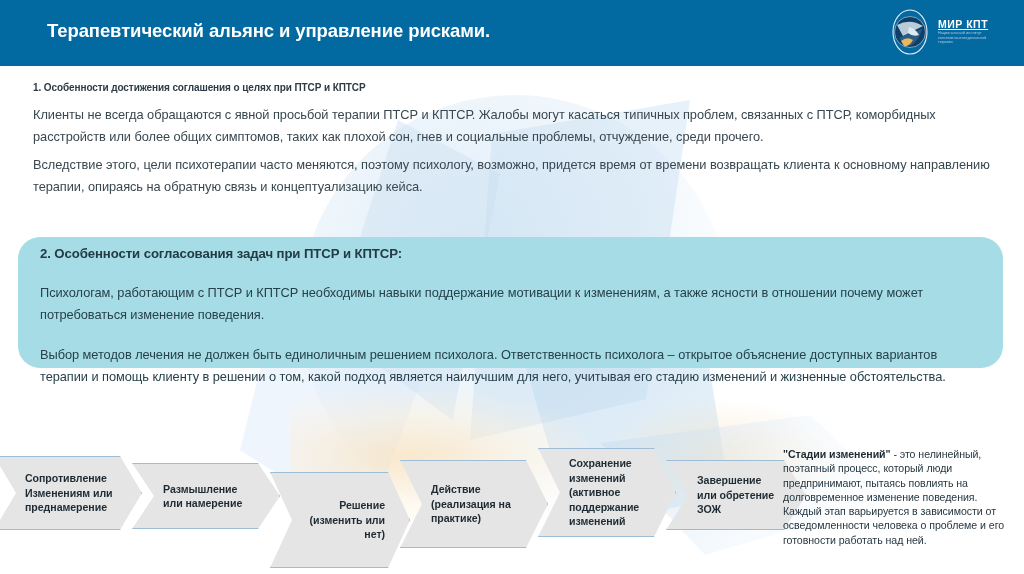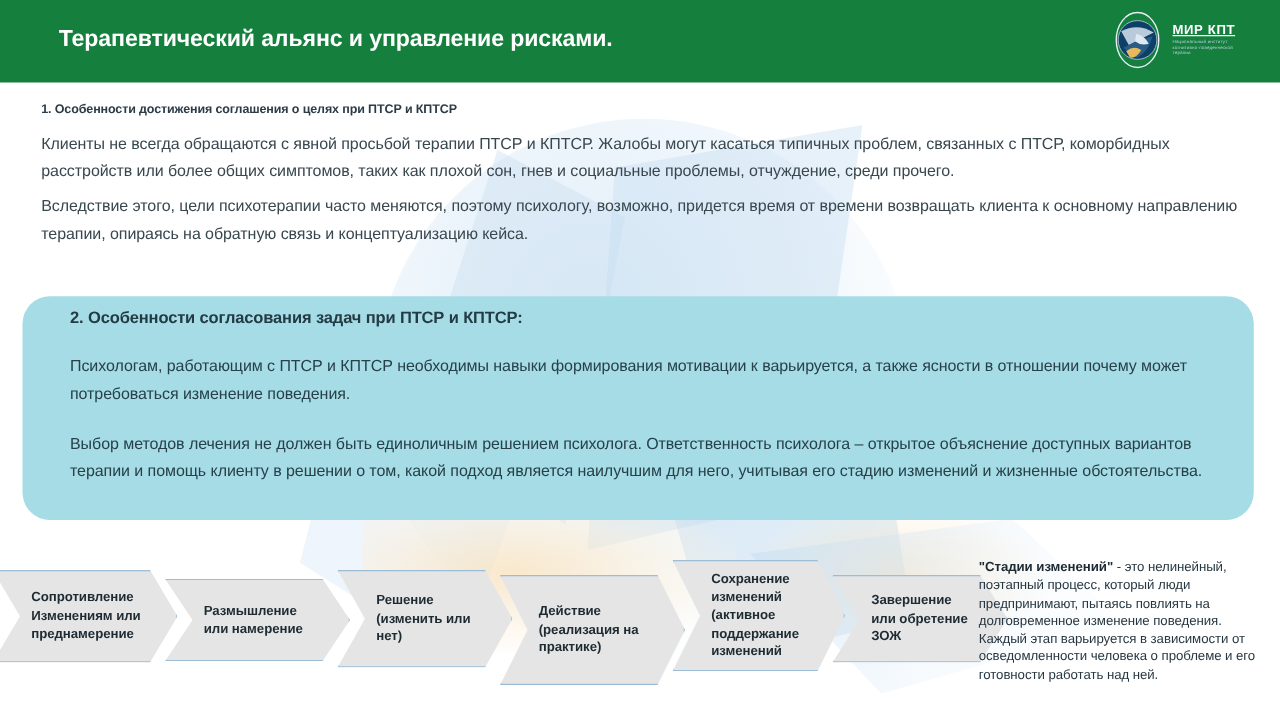--- a/index.html
+++ b/index.html
@@ -65,21 +65,21 @@
     width: 300px; height: 140px;
     background: linear-gradient(120deg, rgba(197,221,241,0.55) 0%, rgba(223,237,249,0.25) 55%, rgba(255,255,255,0) 100%);
     clip-path: polygon(0% 20%, 70% 0%, 100% 60%, 35% 100%);
   }
 
   
   .header {
     position: absolute;
     left: 0; top: 0;
     width: 1024px; height: 66px;
-    background: #15803d;
+    background: #0369a1;
     z-index: 5;
   }
   .header-title {
     position: absolute;
     left: 47px; top: 20px;
     font-size: 18.5px;
     font-weight: bold;
     color: #ffffff;
     letter-spacing: -0.1px;
     white-space: nowrap;
@@ -136,26 +136,26 @@
     color: #39474f;
     margin: 0 0 6px 0;
     letter-spacing: -0.05px;
   }
   .sec1-p.last { margin-bottom: 16px; }
 
   
   .panel {
     position: absolute;
     left: 18px; top: 237px;
-    width: 985px; height: 179px;
+    width: 985px; height: 131px;
     background: #a6dce5;
     border-radius: 22px;
     z-index: 3;
     box-sizing: border-box;
-    padding: 9px 20px 0 38px;
+    padding: 9px 20px 0 22px;
   }
   .panel-title {
     font-size: 13.2px;
     font-weight: bold;
     color: #223b45;
     margin: 0 0 2px 0;
     letter-spacing: -0.1px;
   }
   .panel-p {
     font-size: 12.8px;
@@ -188,21 +188,21 @@
     padding-right: 24px;
     font-size: 10.6px;
     line-height: 14.5px;
     font-weight: bold;
     color: #1e2b33;
     letter-spacing: -0.05px;
   }
 
   .chev-0 { left: -14px;  top: 8px;  width: 148px; height: 74px; }
   .chev-1 { left: 124px;  top: 15px; width: 148px; height: 66px; }
-  .chev-2 { left: 262px;  top: 8px;  width: 140px; height: 78px; }
+  .chev-2 { left: 262px;  top: 24px;  width: 140px; height: 96px; text-align: right; }
   .chev-3 { left: 392px;  top: 12px; width: 148px; height: 88px; }
   .chev-4 { left: 530px;  top: 0px;  width: 138px; height: 89px; }
   .chev-5 { left: 658px;  top: 12px; width: 140px; height: 70px; }
 
   
   .note {
     position: absolute;
     left: 783px; top: 447px;
     width: 232px;
     z-index: 3;
@@ -251,21 +251,21 @@
 
 <div class="sec1">
   <h2 class="sec1-title">1. Особенности достижения соглашения о целях при ПТСР и КПТСР</h2>
   <p class="sec1-p">Клиенты не всегда обращаются с явной просьбой терапии ПТСР и КПТСР. Жалобы могут касаться типичных проблем, связанных с ПТСР, коморбидных расстройств или более общих симптомов, таких как плохой сон, гнев и социальные проблемы, отчуждение, среди прочего.</p>
   <p class="sec1-p last">Вследствие этого, цели психотерапии часто меняются, поэтому психологу, возможно, придется время от времени возвращать клиента к основному направлению терапии, опираясь на обратную связь и концептуализацию кейса.</p>
 </div>
 
 <div class="panel">
   <h2 class="panel-title">2. Особенности согласования задач при ПТСР и КПТСР:</h2>
   <div class="panel-gap"></div>
-  <p class="panel-p">Психологам, работающим с ПТСР и КПТСР необходимы навыки формирования мотивации к варьируется, а также ясности в отношении почему может потребоваться изменение поведения.</p>
+  <p class="panel-p">Психологам, работающим с ПТСР и КПТСР необходимы навыки поддержание мотивации к изменениям, а также ясности в отношении почему может потребоваться изменение поведения.</p>
   <div class="panel-gap"></div>
   <p class="panel-p">Выбор методов лечения не должен быть единоличным решением психолога. Ответственность психолога – открытое объяснение доступных вариантов терапии и помощь клиенту в решении о том, какой подход является наилучшим для него, учитывая его стадию изменений и жизненные обстоятельства.</p>
 </div>
 
 <div class="flow">
   <div class="chev chev-0">
     <span class="chev-label">Сопротивление Изменениям или преднамерение</span>
   </div>
   <div class="chev chev-1">
     <span class="chev-label">Размышление или намерение</span>

